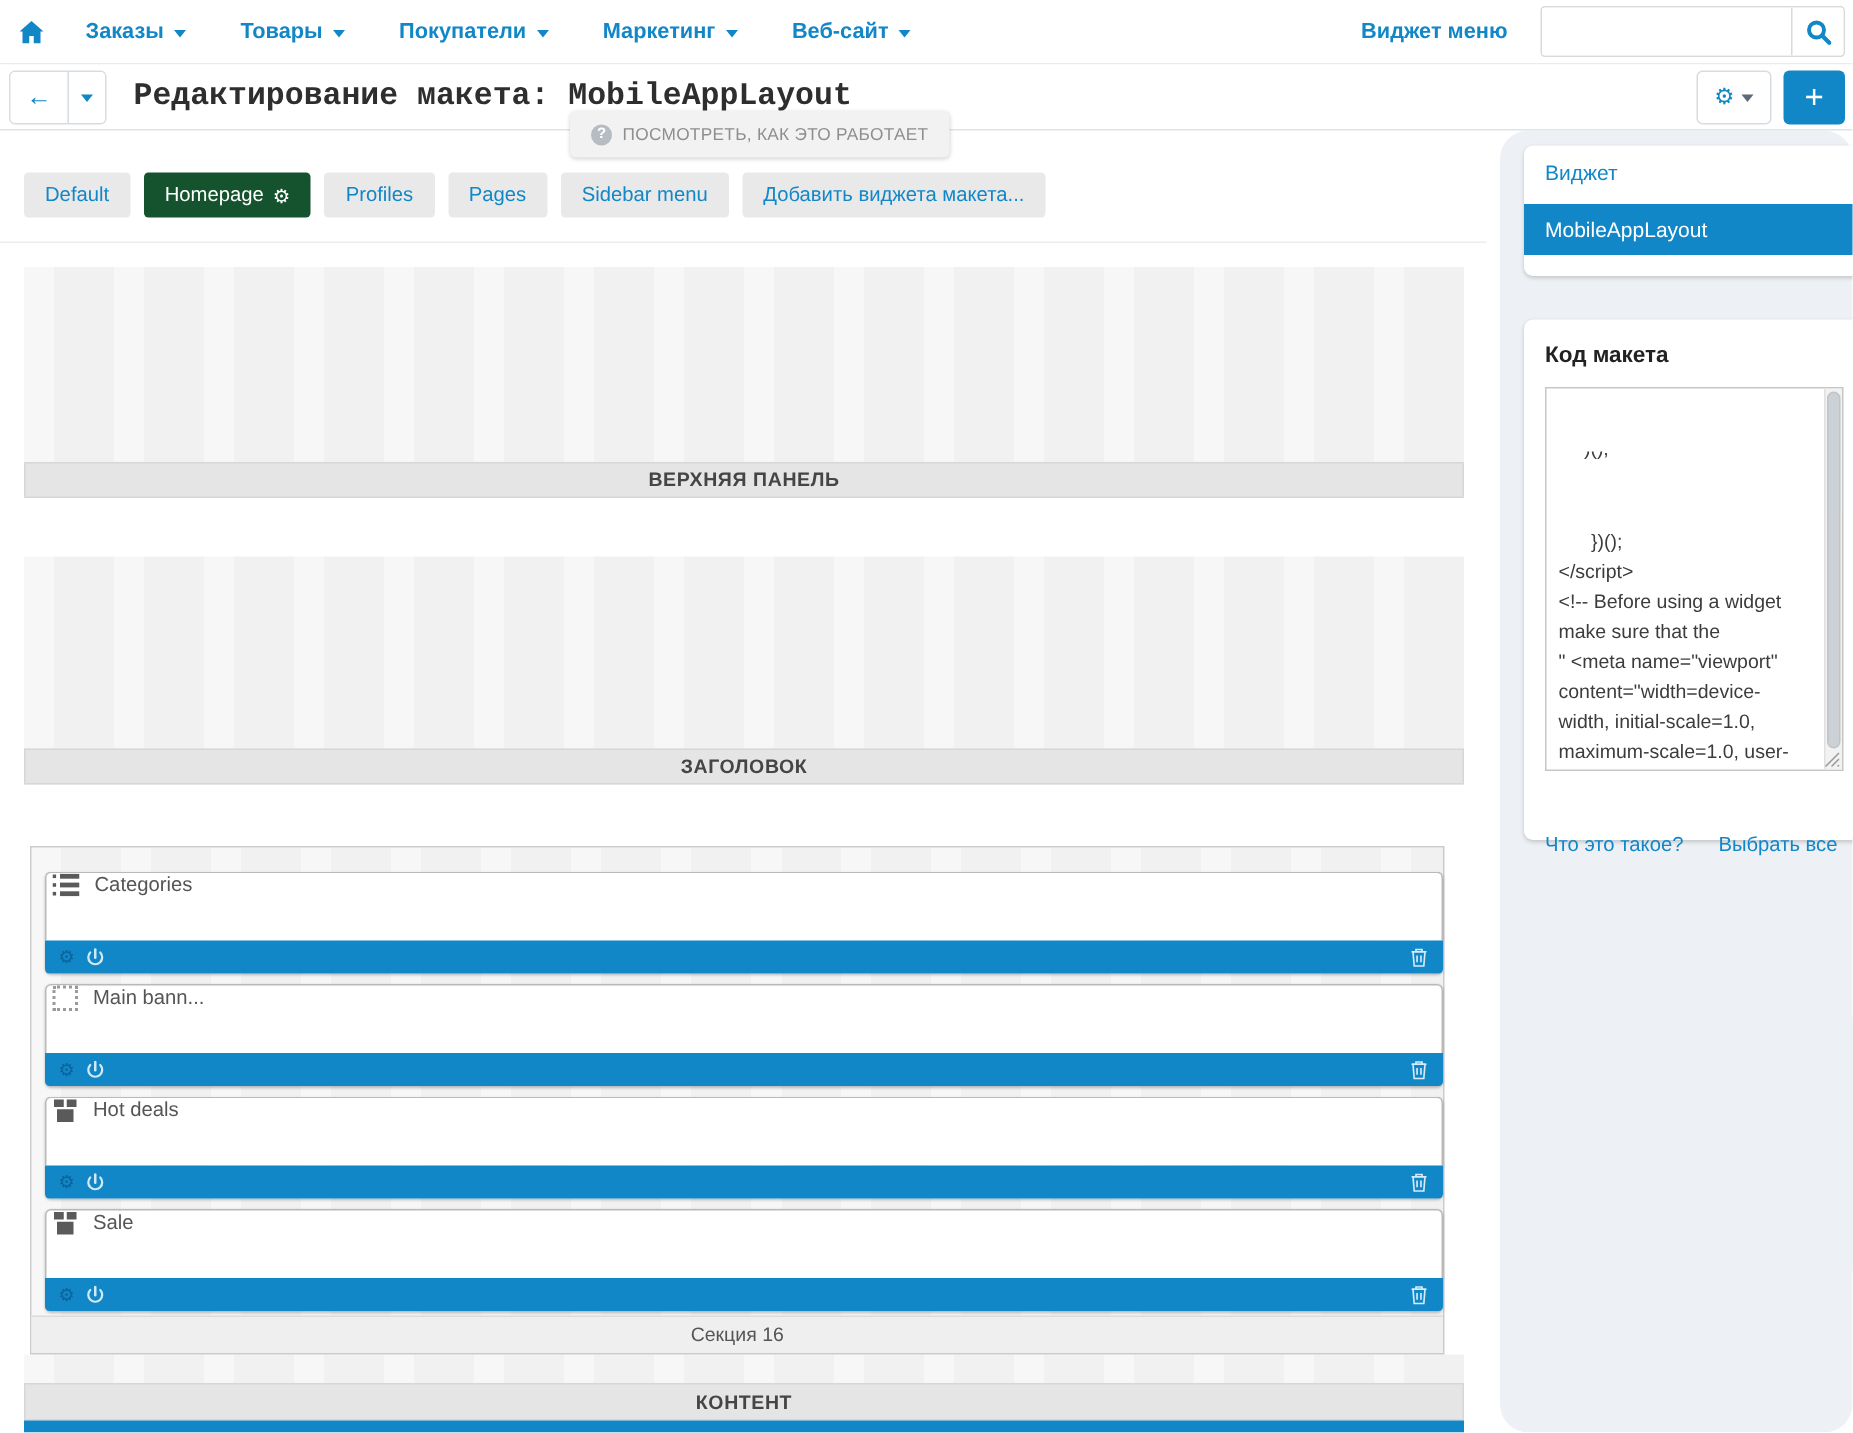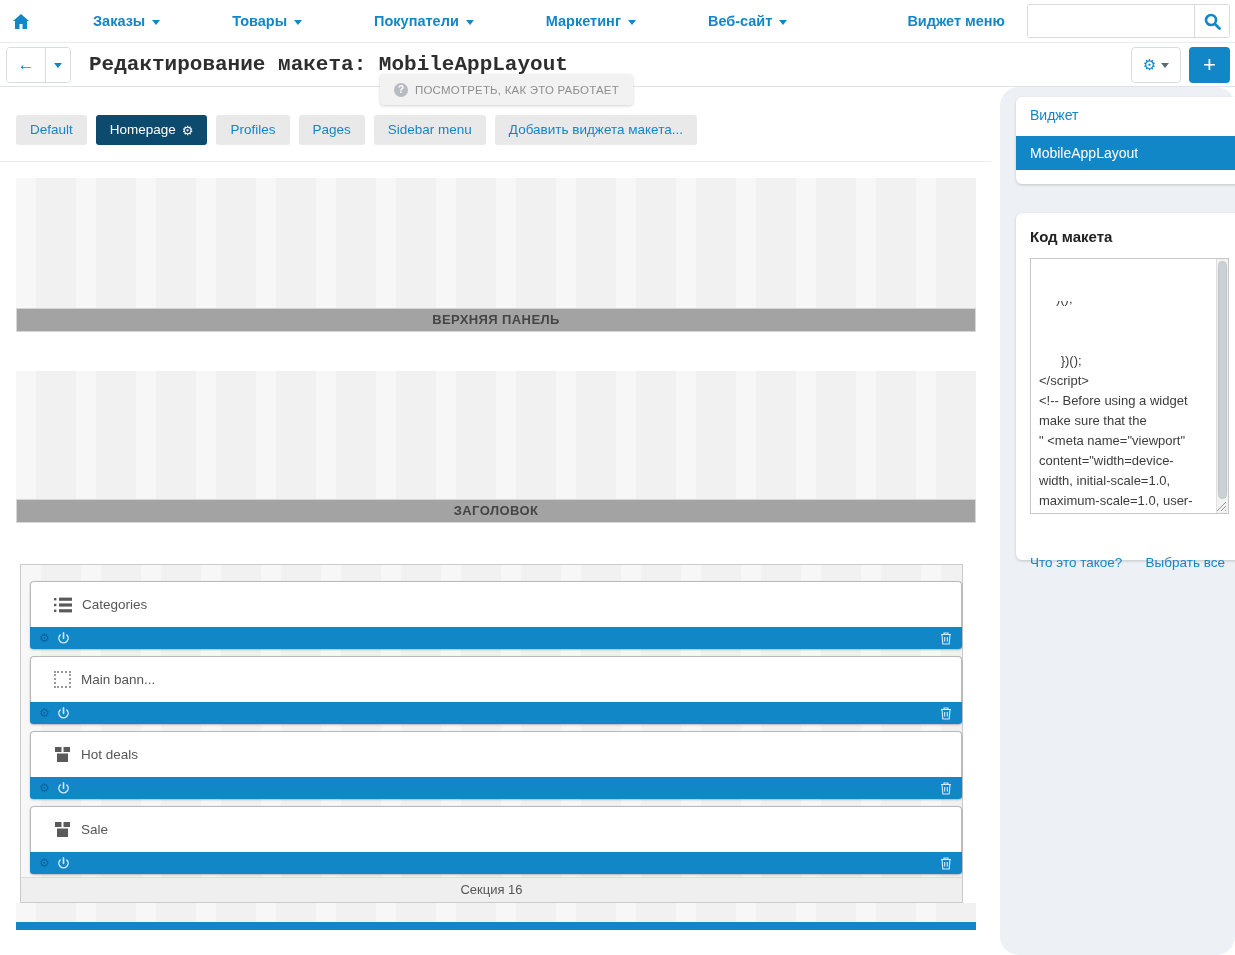--- a/index.html
+++ b/index.html
@@ -3,21 +3,21 @@
 <meta charset="utf-8">
 <style>
   * { margin:0; padding:0; box-sizing:border-box; }
   html,body { width:1235px; height:955px; overflow:hidden; background:#fff;
     font-family:"Liberation Sans","DejaVu Sans",sans-serif; }
 
   
   .topnav { height:43px; display:flex; align-items:center; border-bottom:1px solid #e9ebee; background:#fff; }
   .home-btn { margin-left:13px; display:flex; align-items:center; cursor:pointer; }
   .nav-items { display:flex; margin-left:28px; gap:36px; }
-  .nav-link { color:#1287c8; font-size:14.5px; font-weight:bold; text-decoration:none; display:flex; align-items:center; cursor:pointer;margin-left:36px; }
+  .nav-link { color:#1287c8; font-size:14.5px; font-weight:bold; text-decoration:none; display:flex; align-items:center; cursor:pointer; }
   .caret { display:inline-block; width:0; height:0; border-left:4px solid transparent; border-right:4px solid transparent; border-top:5px solid currentColor; margin-left:7px; margin-top:2px; }
   .topnav-right { margin-left:auto; display:flex; align-items:center; }
   .quickmenu { color:#1287c8; font-size:14.5px; font-weight:bold; margin-right:22px; cursor:pointer; }
   .searchgroup { display:flex; height:34px; margin-right:5px; border:1px solid #d9d9d9; border-radius:3px; overflow:hidden; }
   .searchgroup input { width:166px; height:100%; border:none; outline:none; padding:0 8px; font-size:13px; }
   .search-btn { width:35px; height:100%; background:#fff; border:none; border-left:1px solid #d9d9d9; display:flex; align-items:center; justify-content:center; cursor:pointer; }
 
   
   .titlebar { height:44px; display:flex; align-items:center; border-bottom:1px solid #dde3e8; background:#fff; position:relative; z-index:2; }
   .back-group { display:flex; margin-left:6px; border:1px solid #d5dde3; border-radius:4px; height:36px; overflow:hidden; background:#fff; }
@@ -38,36 +38,36 @@
   
   .tooltip { position:absolute; left:380px; top:-13px; height:31px; z-index:6; background:#f2f2f2; border-radius:4px; box-shadow:0 1px 3px rgba(0,0,0,.18); display:flex; align-items:center; padding:0 14px; cursor:pointer; }
   .q-circle { width:14px; height:14px; border-radius:50%; background:#b6bcc2; color:#fff; font-size:10px; font-weight:bold; text-align:center; line-height:14px; margin-right:7px; flex:0 0 auto; }
   .tooltip-text { color:#8e8e8e; font-size:11.5px; letter-spacing:.2px; white-space:nowrap; }
 
   .main { position:absolute; left:16px; top:0; width:960px; }
 
   
   .tabs { margin-top:28px; height:30px; display:flex; gap:9px; }
   .tab { height:30px; padding:0 14px; border:none; border-radius:3px; background:#e9e9e9; color:#1287c8; font-size:13.5px; line-height:30px; cursor:pointer; display:flex; align-items:center; gap:6px; white-space:nowrap; font-family:inherit; }
-  .tab.active { background:#0c4a6e; color:#fff; }
+  .tab.active { background:#14532d; color:#fff; }
   .tab .tab-gear { font-size:13px; line-height:1; }
 
   
   .stripes { background:repeating-linear-gradient(90deg,#f7f7f7 0,#f7f7f7 20px,#f1f1f1 20px,#f1f1f1 60px); }
   .area1 { margin-top:33px; height:130px; }
   .area2 { margin-top:39px; height:128px; }
   .area3 { height:19px; }
-  .label-bar { height:24px; background:#a3a3a3; border:1px solid #d7d7d7; text-align:center; font-size:13px; font-weight:bold; color:#454545; line-height:22px; letter-spacing:.4px; }
+  .label-bar { height:24px; background:#e5e5e5; border:1px solid #d7d7d7; text-align:center; font-size:13px; font-weight:bold; color:#454545; line-height:22px; letter-spacing:.4px; }
   .label-bar.tall { height:25px; line-height:23px; }
 
   
   .section-container { margin-top:41px; margin-left:4px; width:943px; height:339px; border:1px solid #cbcbcb; position:relative; padding:16px 0 0 9px;
     background:repeating-linear-gradient(90deg,#f7f7f7 0,#f7f7f7 20px,#f1f1f1 20px,#f1f1f1 60px); }
   .block-card { width:932px; margin-bottom:7px; border-radius:4px; box-shadow:0 1px 2px rgba(0,0,0,.25); cursor:pointer; }
-  .block-top { height:46px; background:#fff; border:1px solid #b9b9b9; border-bottom:none; border-radius:4px 4px 0 0; display:flex; align-items:center; padding:0 23px; gap:10px; }
+  .block-top { height:46px; background:#fff; border:1px solid #b9b9b9; border-bottom:none; border-radius:4px 4px 0 0; display:flex; padding:0 4px; gap:10px; }
   .block-label { font-size:13.5px; color:#555; }
   .block-bar { height:22px; background:#1287c8; border-radius:0 0 3px 3px; display:flex; align-items:center; padding:0 10px 0 9px; gap:7px; }
   .bar-gear { color:#0a639c; font-size:12px; line-height:1; cursor:pointer; }
   .bar-spacer { flex:1; }
   .banner-ph { width:17px; height:17px; border:2px dotted #9a9a9a; background:#fff; }
   .section-lbl { position:absolute; left:0; right:0; bottom:0; height:25px; background:#efefef; border-top:1px solid #dcdcdc; text-align:center; font-size:13px; color:#555; line-height:24px; }
 
   .blue-strip { height:8px; background:#1287c8; }
 
   
@@ -290,20 +290,21 @@
                 <path d="M4.7 6v4.5M7.3 6v4.5"></path>
               </g>
             </svg>
         </div>
       </div>
 
       <div class="section-lbl">Секция 16</div>
     </div>
 
     <div class="stripes area3"></div>
+    <div class="label-bar tall">КОНТЕНТ</div>
     <div class="blue-strip"></div>
   </div>
 
   <div class="sidebar">
     <div class="side-card card1">
       <span class="widget-link">Виджет</span>
       <div class="active-row">MobileAppLayout</div>
     </div>
 
     <div class="side-card card2">

